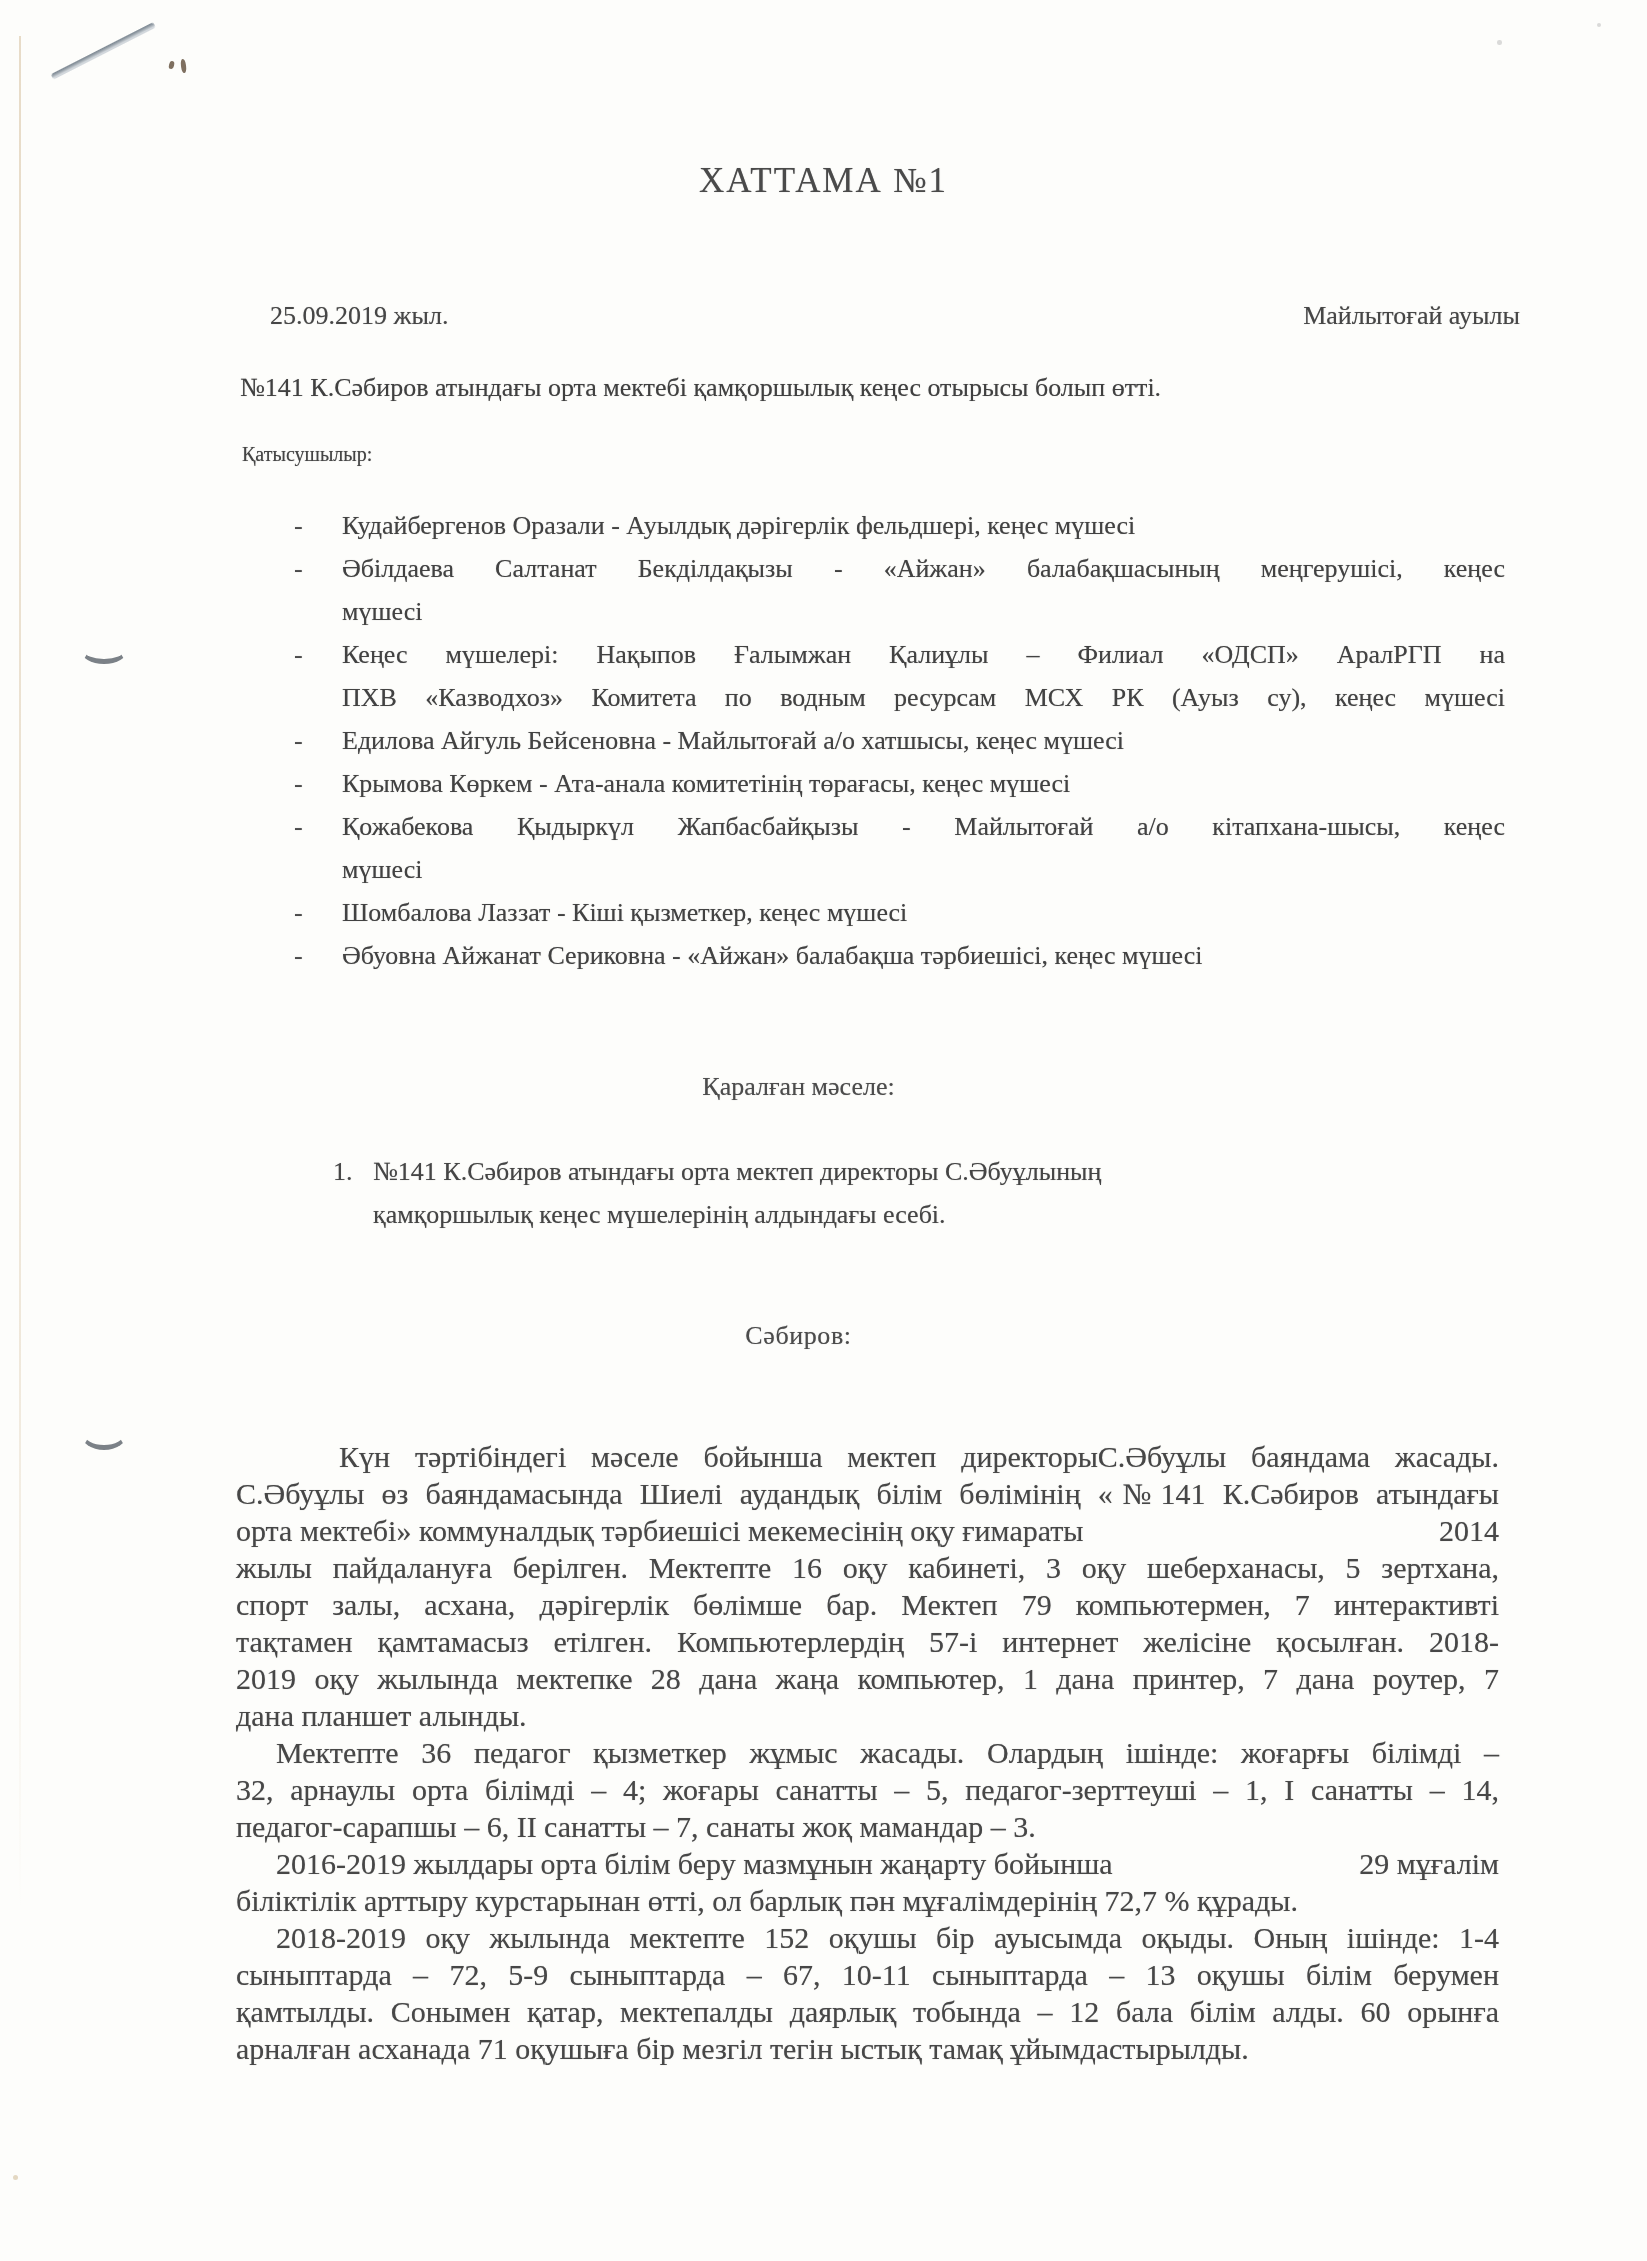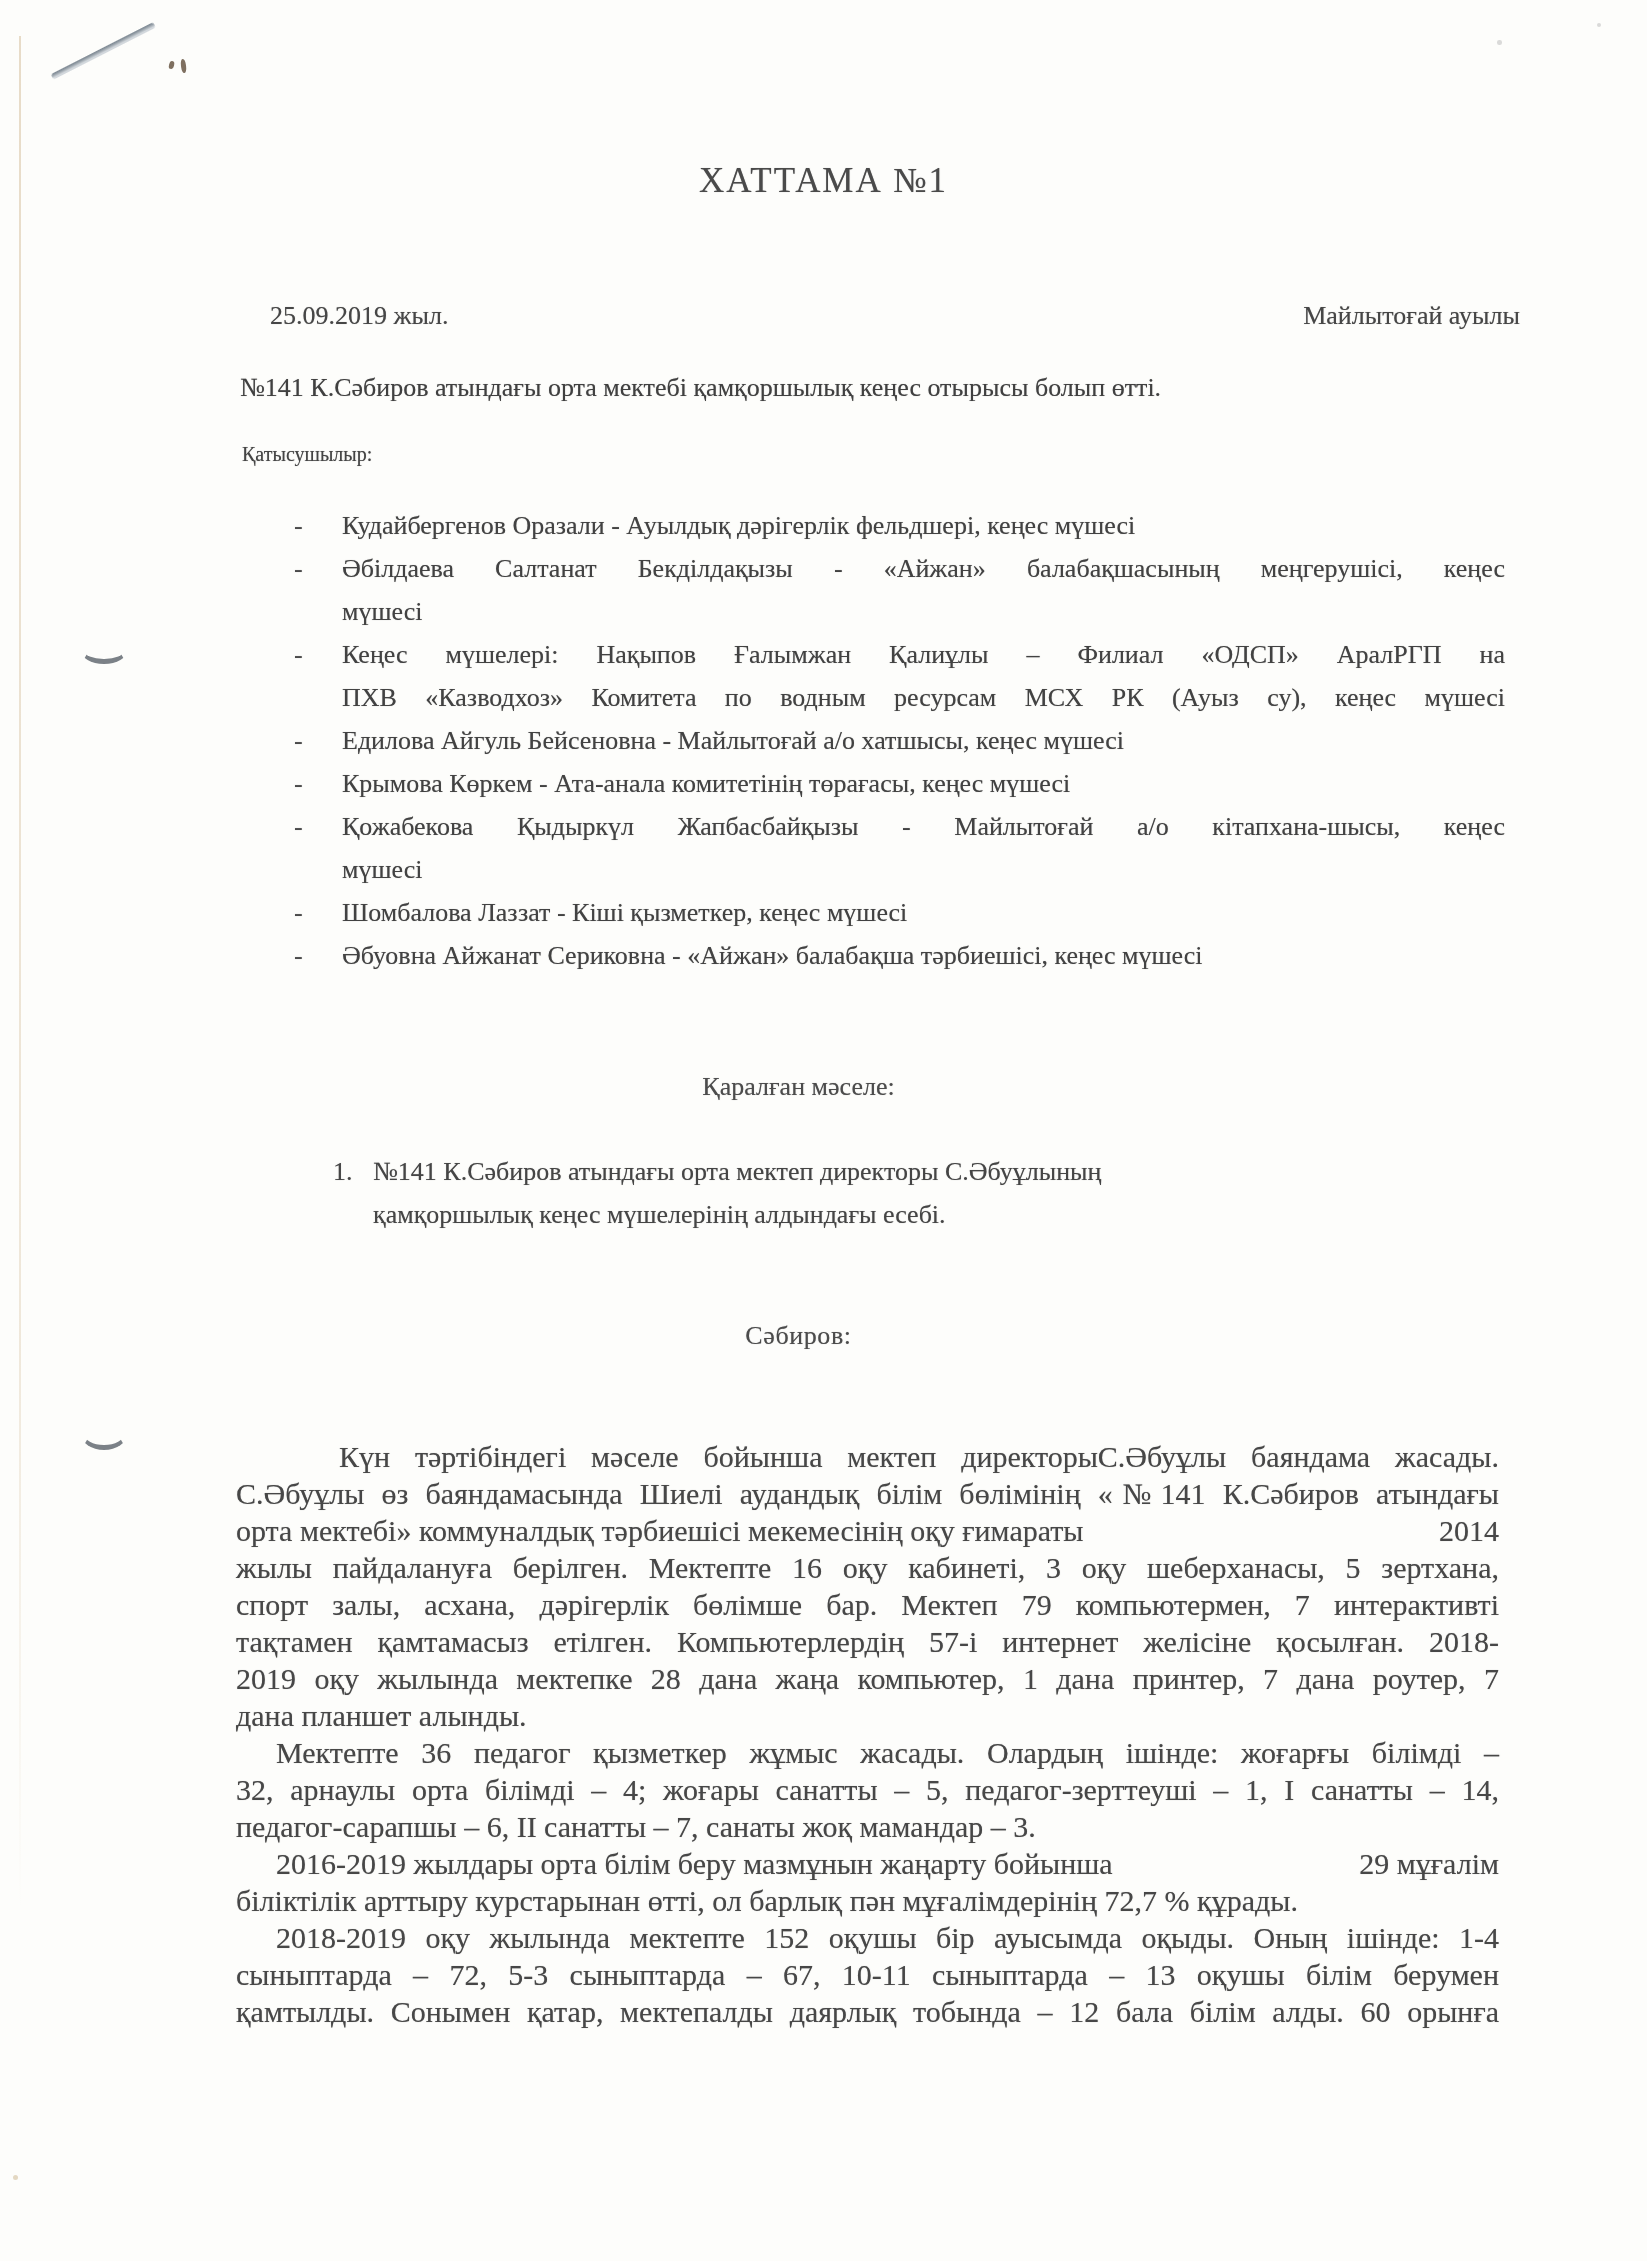--- a/index.html
+++ b/index.html
@@ -201,18 +201,19 @@
     <div class="bln">дана планшет алынды.</div>
     <div class="bln just ind-p2">Мектепте 36 педагог қызметкер жұмыс жасады. Олардың ішінде: жоғарғы білімді –</div>
     <div class="bln just">32, арнаулы орта білімді – 4;  жоғары санатты – 5,  педагог-зерттеуші – 1,  І санатты – 14,</div>
     <div class="bln">педагог-сарапшы – 6, ІІ санатты – 7, санаты жоқ мамандар – 3.</div>
     <div class="bln split ind-p2">
       <span>2016-2019 жылдары орта білім беру мазмұнын жаңарту бойынша</span>
       <span>29 мұғалім</span>
     </div>
     <div class="bln">біліктілік арттыру курстарынан өтті, ол барлық пән мұғалімдерінің 72,7 % құрады.</div>
     <div class="bln just ind-p2">2018-2019 оқу жылында мектепте 152 оқушы бір ауысымда оқыды. Оның ішінде: 1-4</div>
-    <div class="bln just">сыныптарда – 72, 5-3 сыныптарда – 67, 10-11 сыныптарда – 13 оқушы білім берумен</div>
+    <div class="bln just">сыныптарда – 72, 5-9 сыныптарда – 67, 10-11 сыныптарда – 13 оқушы білім берумен</div>
     <div class="bln just">қамтылды. Сонымен қатар, мектепалды даярлық тобында – 12 бала білім алды. 60 орынға</div>
+    <div class="bln">арналған асханада 71 оқушыға бір мезгіл тегін ыстық тамақ ұйымдастырылды.</div>
   </div>
 
 </div>
 
 
 </body></html>

